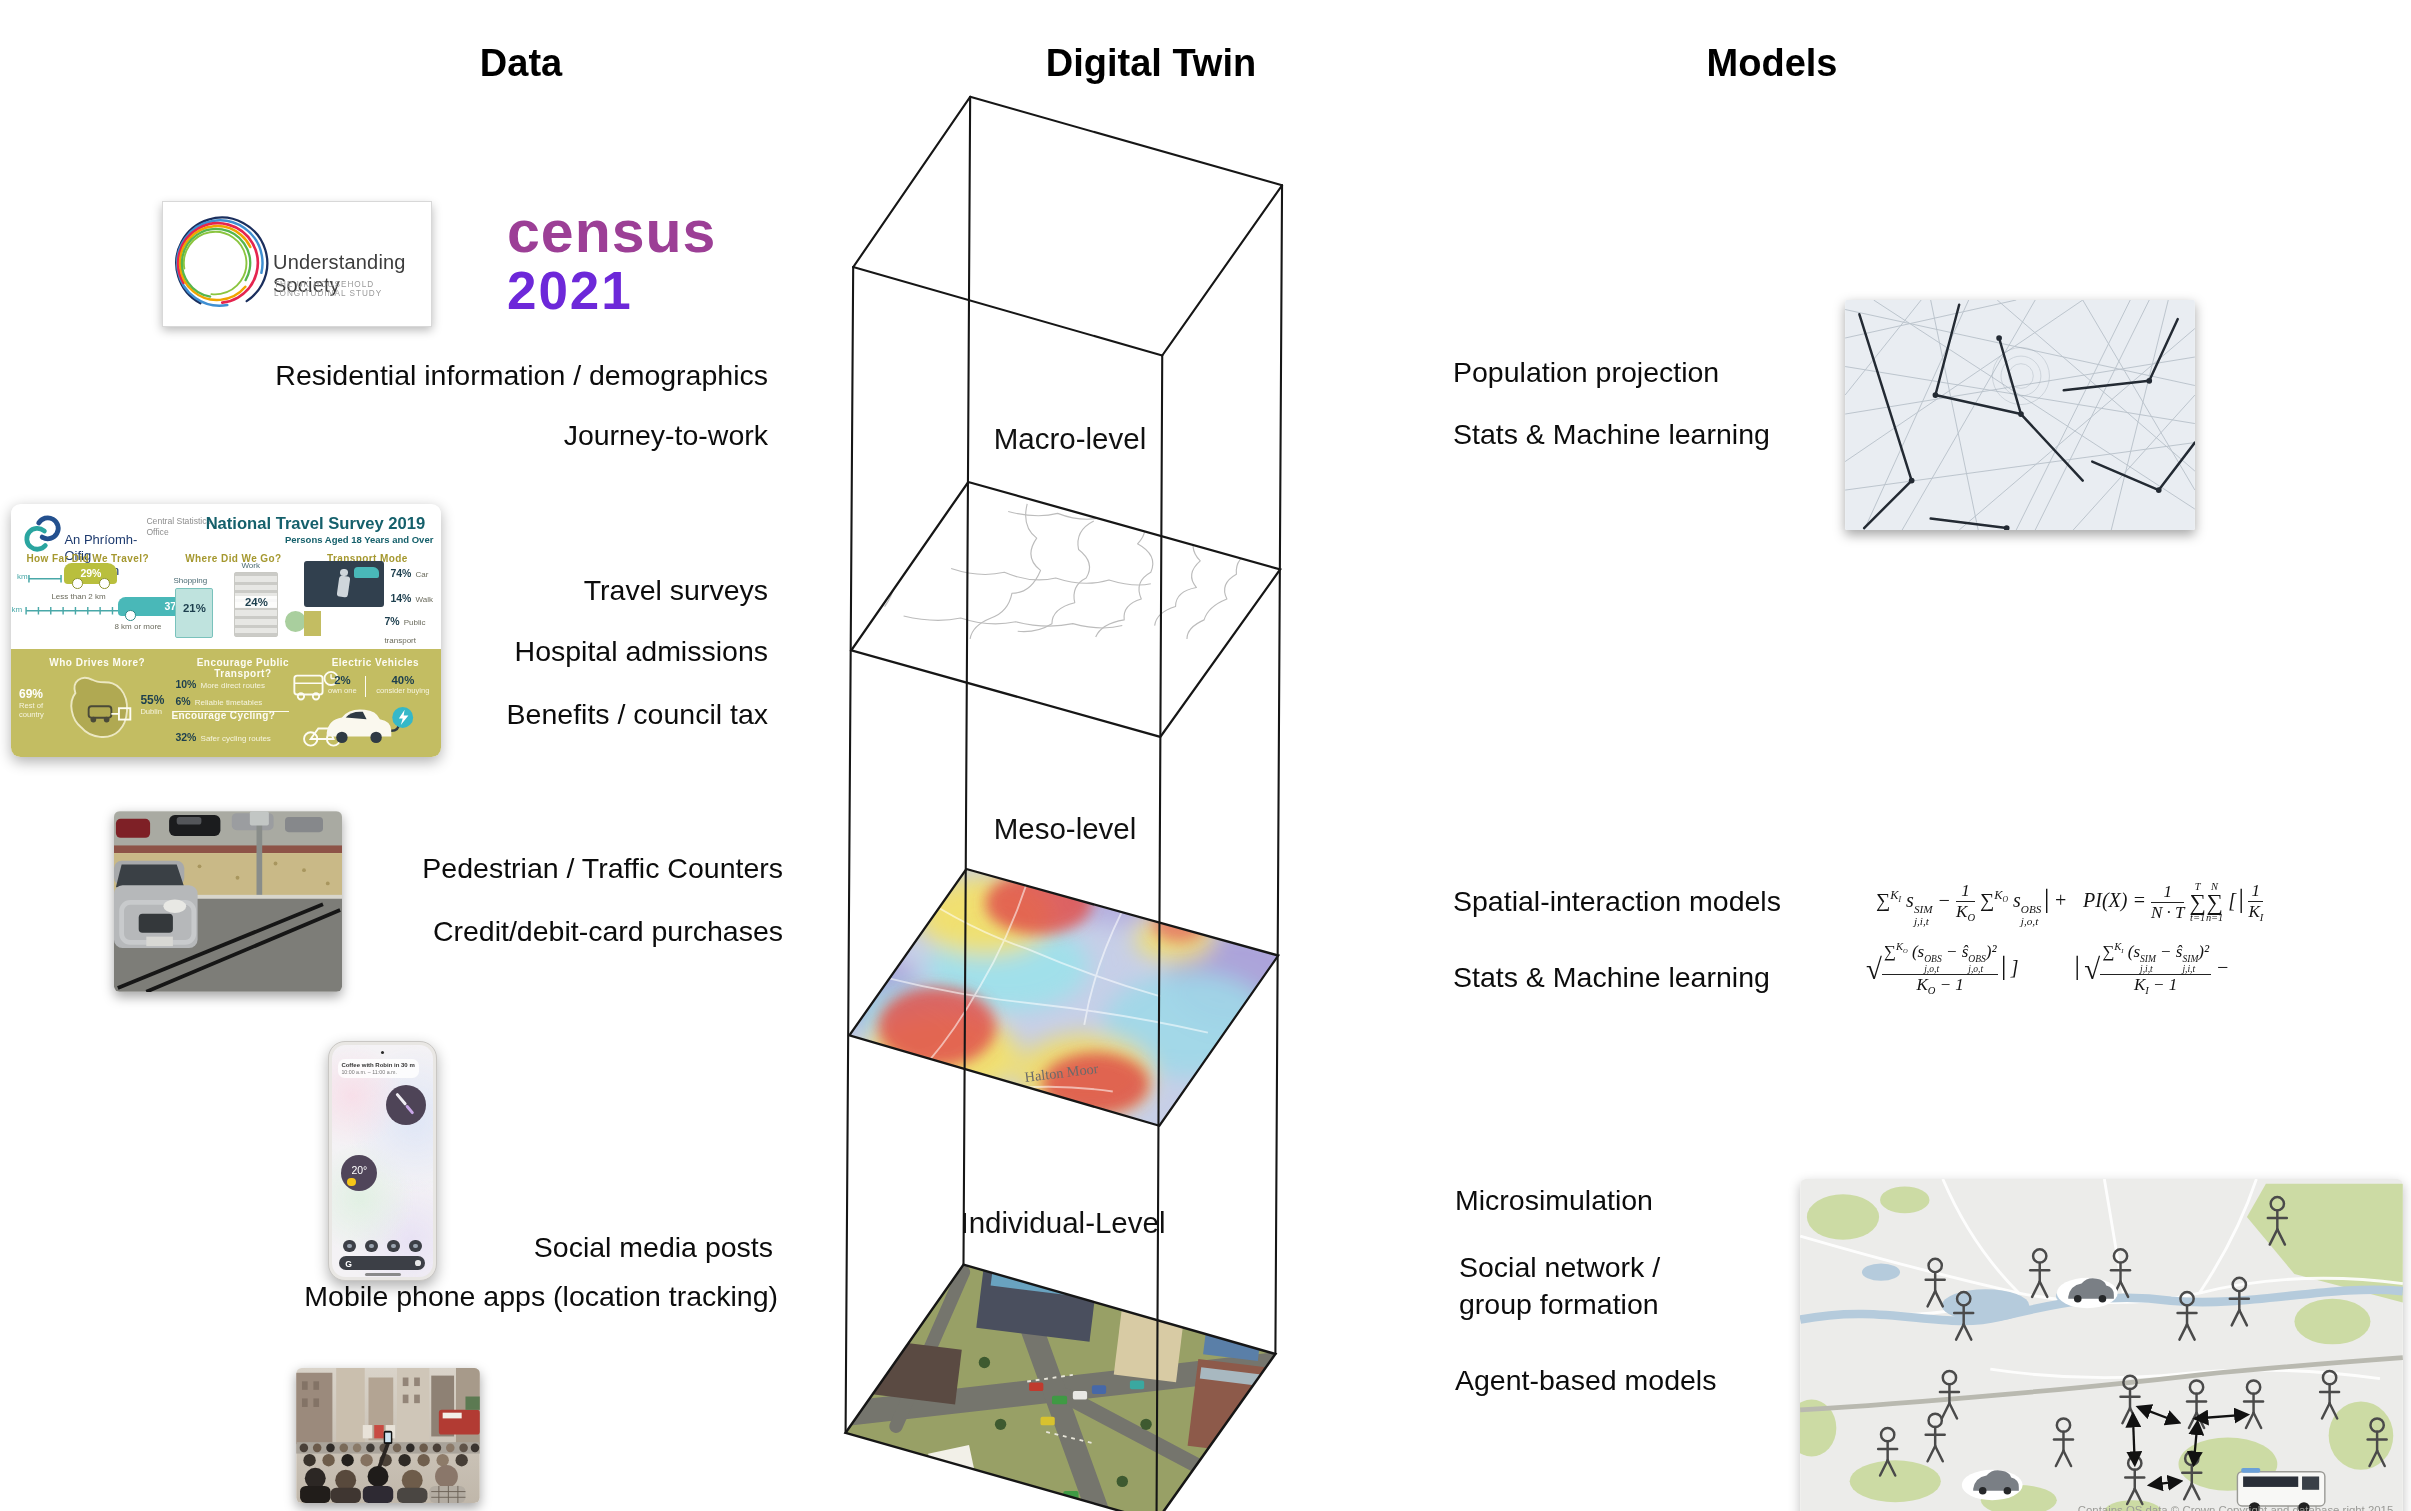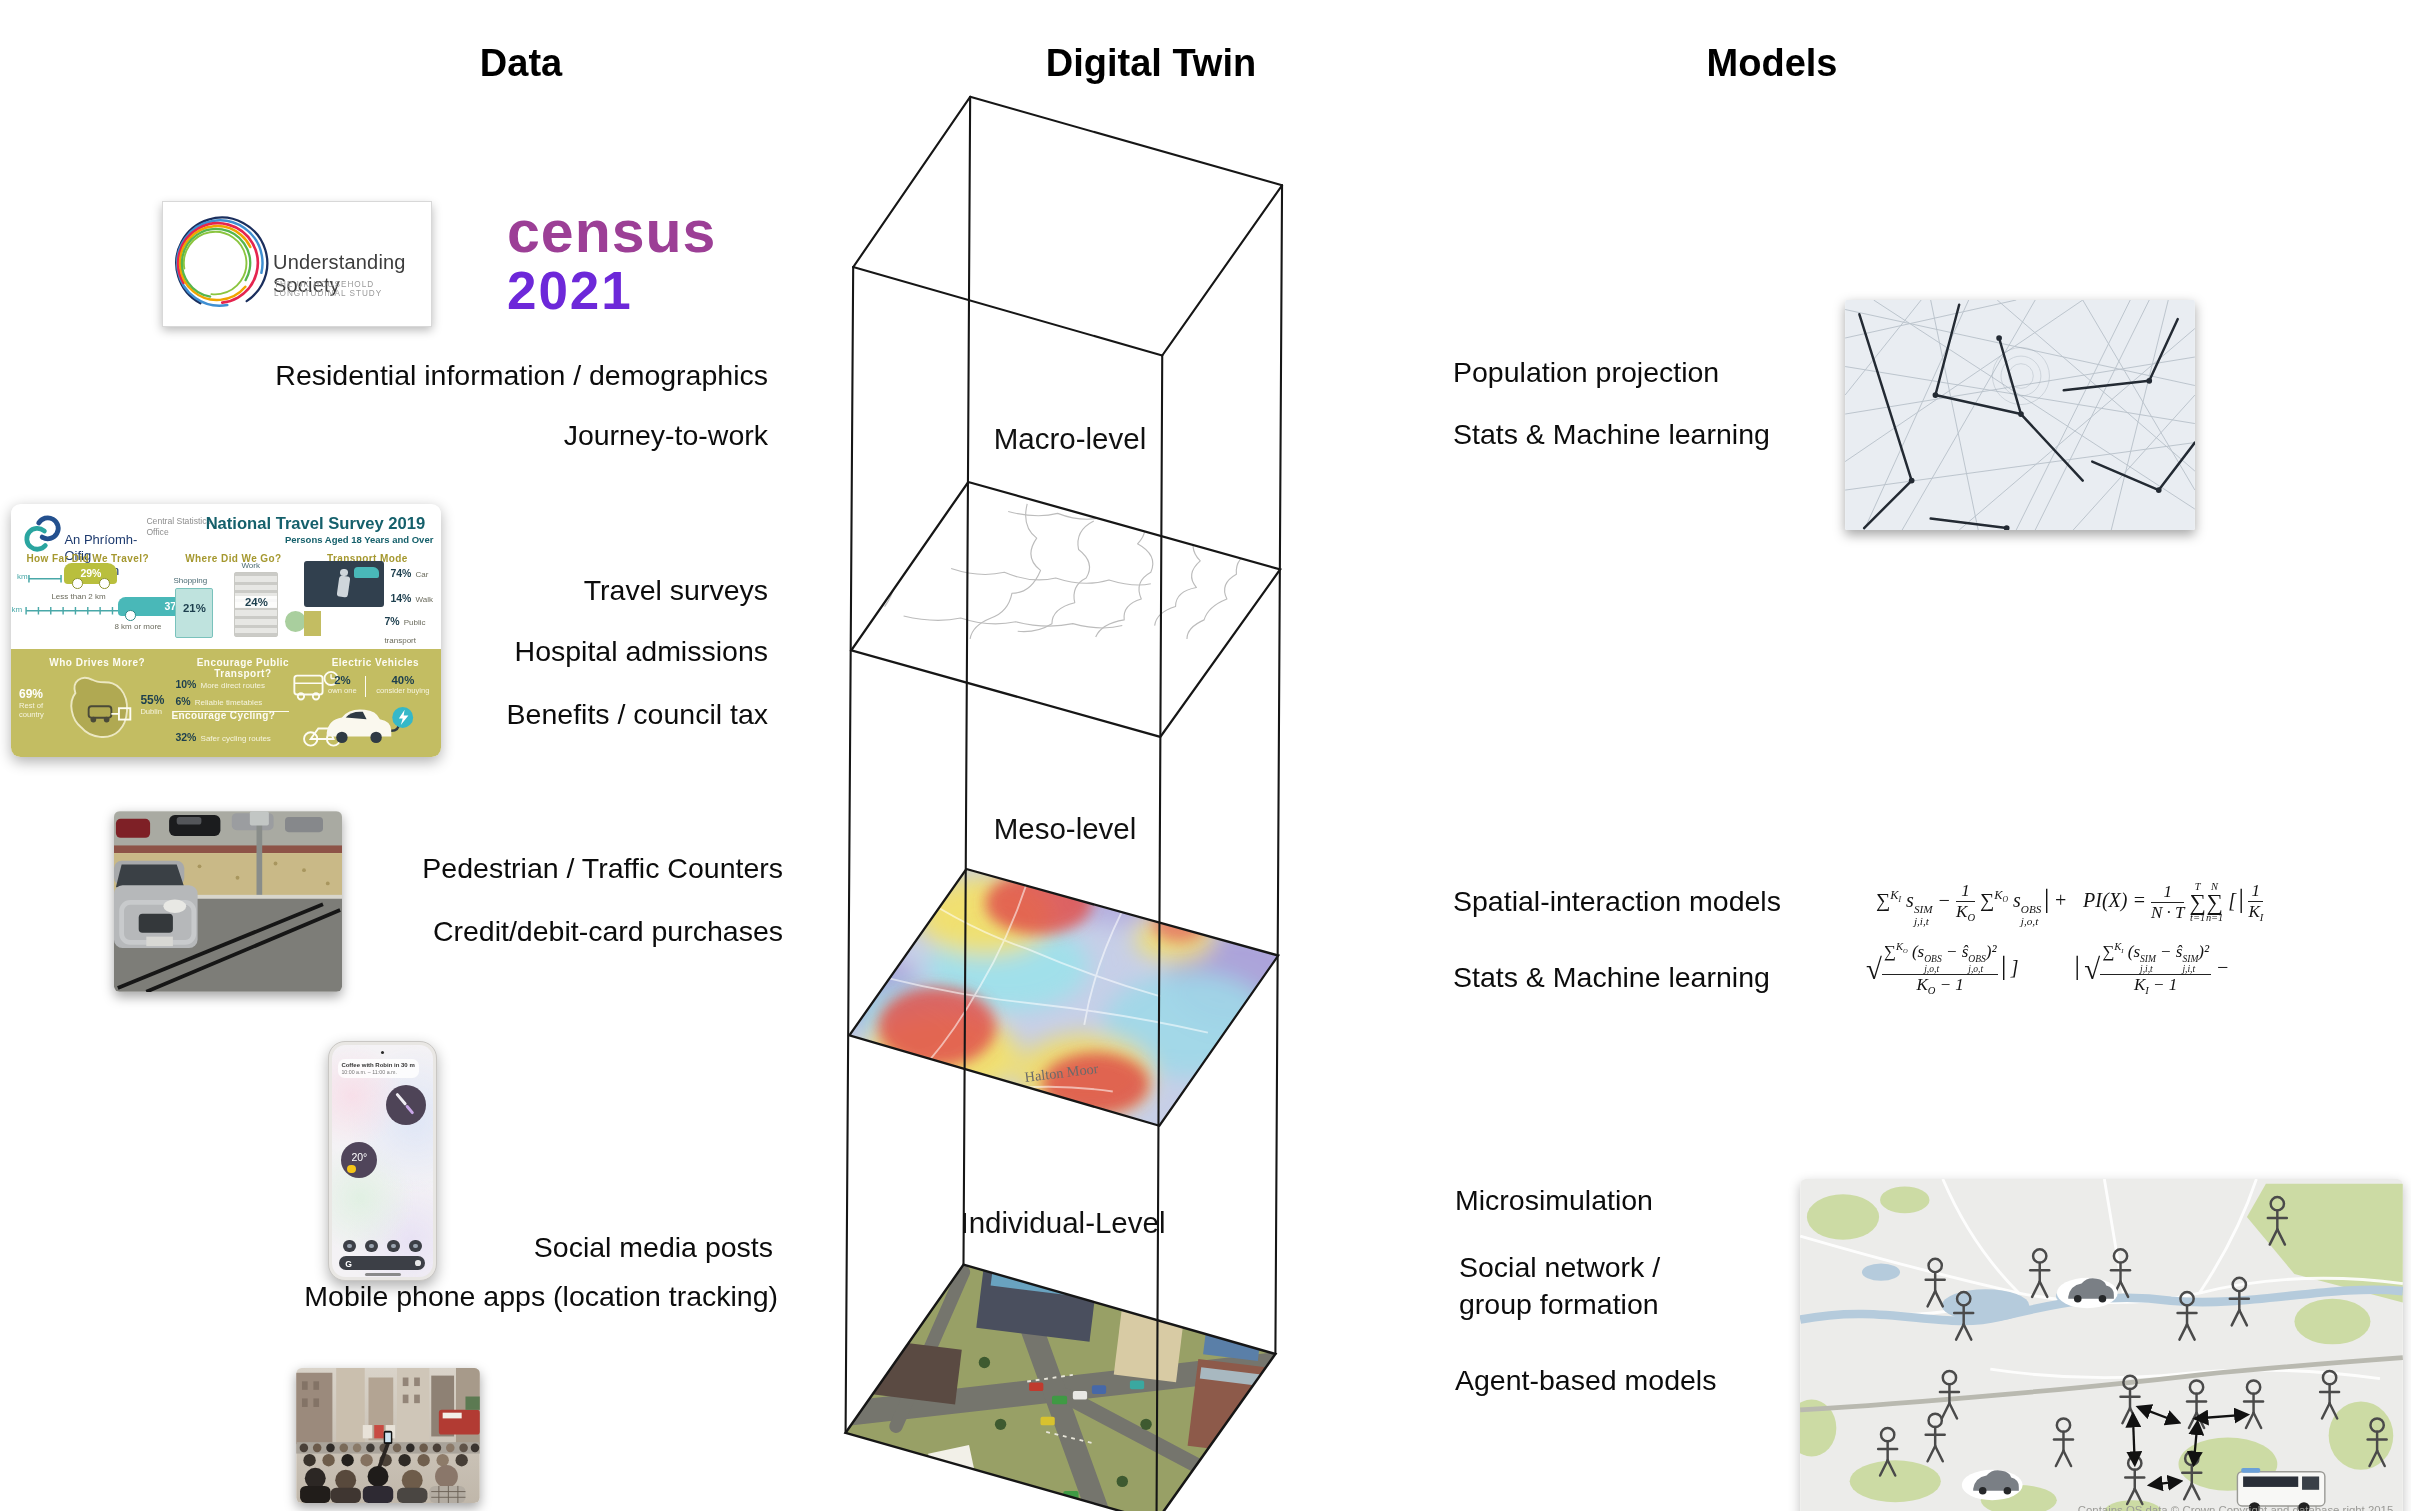--- a/index.html
+++ b/index.html
@@ -53,21 +53,21 @@
   #phone .cam{position:absolute;left:50%;top:5.7px;width:3.8px;height:3.8px;margin-left:-1.9px;border-radius:50%;background:#2a2a2a;}
   #phone .notif{position:absolute;left:5.7px;top:14.3px;width:74px;padding:2.9px 3.8px;background:rgba(255,255,255,.82);
                 border-radius:6.7px;}
   #phone .notif .nt{font-size:6px;color:#333;font-weight:bold;white-space:nowrap;overflow:hidden;}
   #phone .notif .nm{font-size:5.3px;color:#777;margin-top:1px;white-space:nowrap;}
   #phone .clock{position:absolute;right:7.6px;top:40px;width:40px;height:40px;border-radius:50%;background:#4e4457;}
   #phone .clock .hh{position:absolute;left:50%;top:50%;width:2.9px;height:11.4px;background:#c9a7e8;border-radius:1.9px;
                     transform-origin:50% 100%;transform:translate(-50%,-100%) rotate(140deg);}
   #phone .clock .mh{position:absolute;left:50%;top:50%;width:2.9px;height:15px;background:#f0eef3;border-radius:1.9px;
                     transform-origin:50% 100%;transform:translate(-50%,-100%) rotate(320deg);}
-  #phone .temp{position:absolute;left:9.5px;top:97px;width:36px;height:36px;border-radius:50%;background:#50455a;}
+  #phone .temp{position:absolute;left:9.5px;top:110px;width:36px;height:36px;border-radius:50%;background:#50455a;}
   #phone .temp .tv{position:absolute;left:0;right:0;top:9.5px;text-align:center;font-size:10.5px;color:#fff;}
   #phone .temp .sun{position:absolute;left:5.7px;bottom:4.8px;width:8.6px;height:8.6px;border-radius:50%;background:#f5c518;}
   #phone .dock{position:absolute;left:0;right:0;bottom:25px;display:flex;justify-content:center;gap:9.5px;}
   #phone .dock i{width:12.4px;height:12.4px;border-radius:50%;background:#3c3f46;position:relative;}
   #phone .dock i::after{content:"";position:absolute;left:3.8px;top:3.8px;width:4.8px;height:4.8px;border-radius:50%;background:#9aa4b0;}
   #phone .search{position:absolute;left:7.6px;bottom:6.7px;width:86px;height:14.3px;border-radius:7.6px;background:#3c3f46;}
   #phone .search .g{position:absolute;left:5.7px;top:2.4px;font-size:8.6px;color:#fff;font-weight:bold;}
   #phone .search .mic{position:absolute;right:4.8px;top:4.3px;width:5.7px;height:5.7px;border-radius:50%;background:#e8e8e8;}
   #phone .homebar{position:absolute;left:50%;bottom:1px;width:36px;height:2.9px;margin-left:-18px;border-radius:1.9px;background:#8a8a8a;}
 

